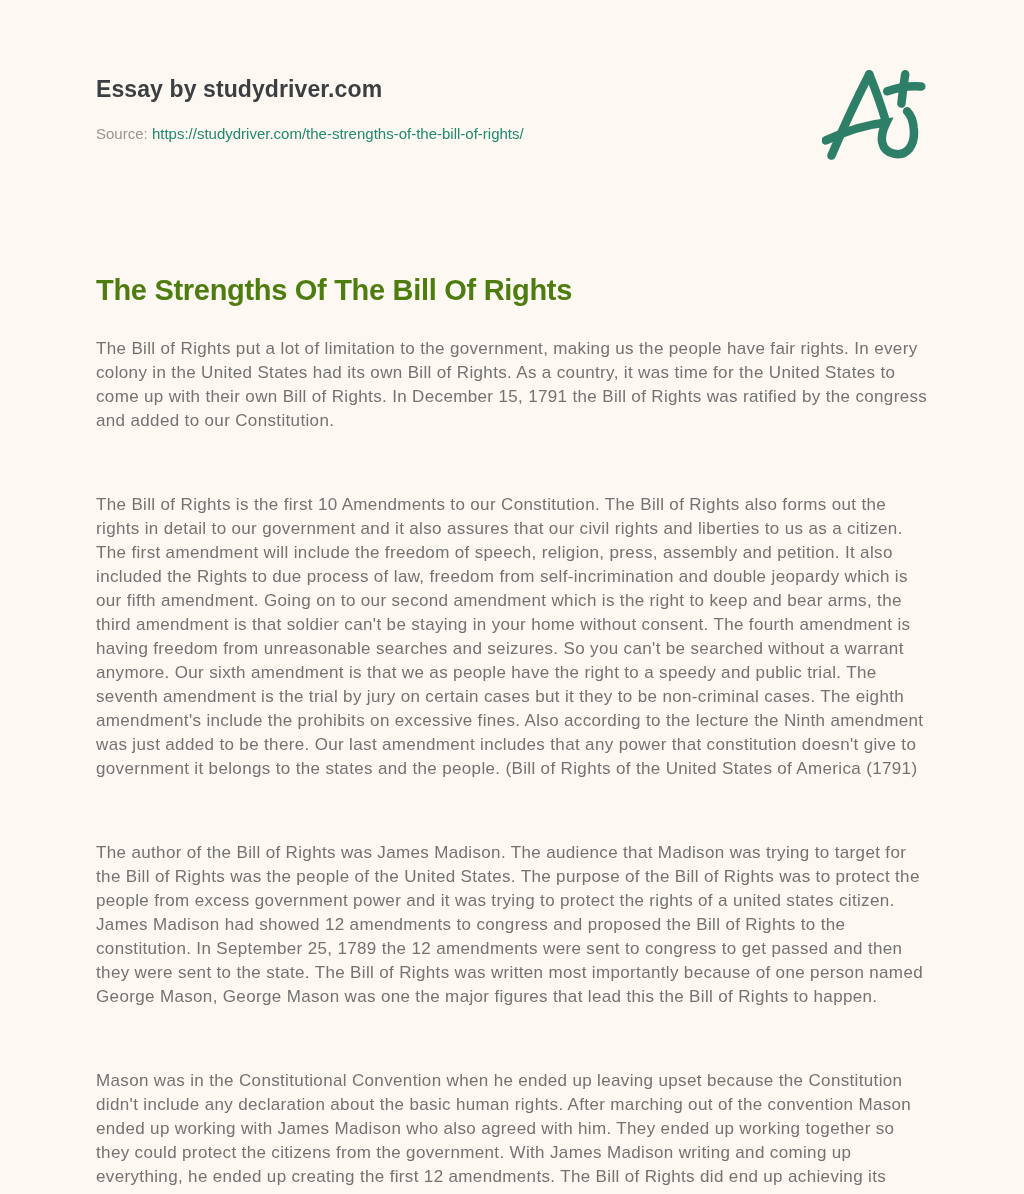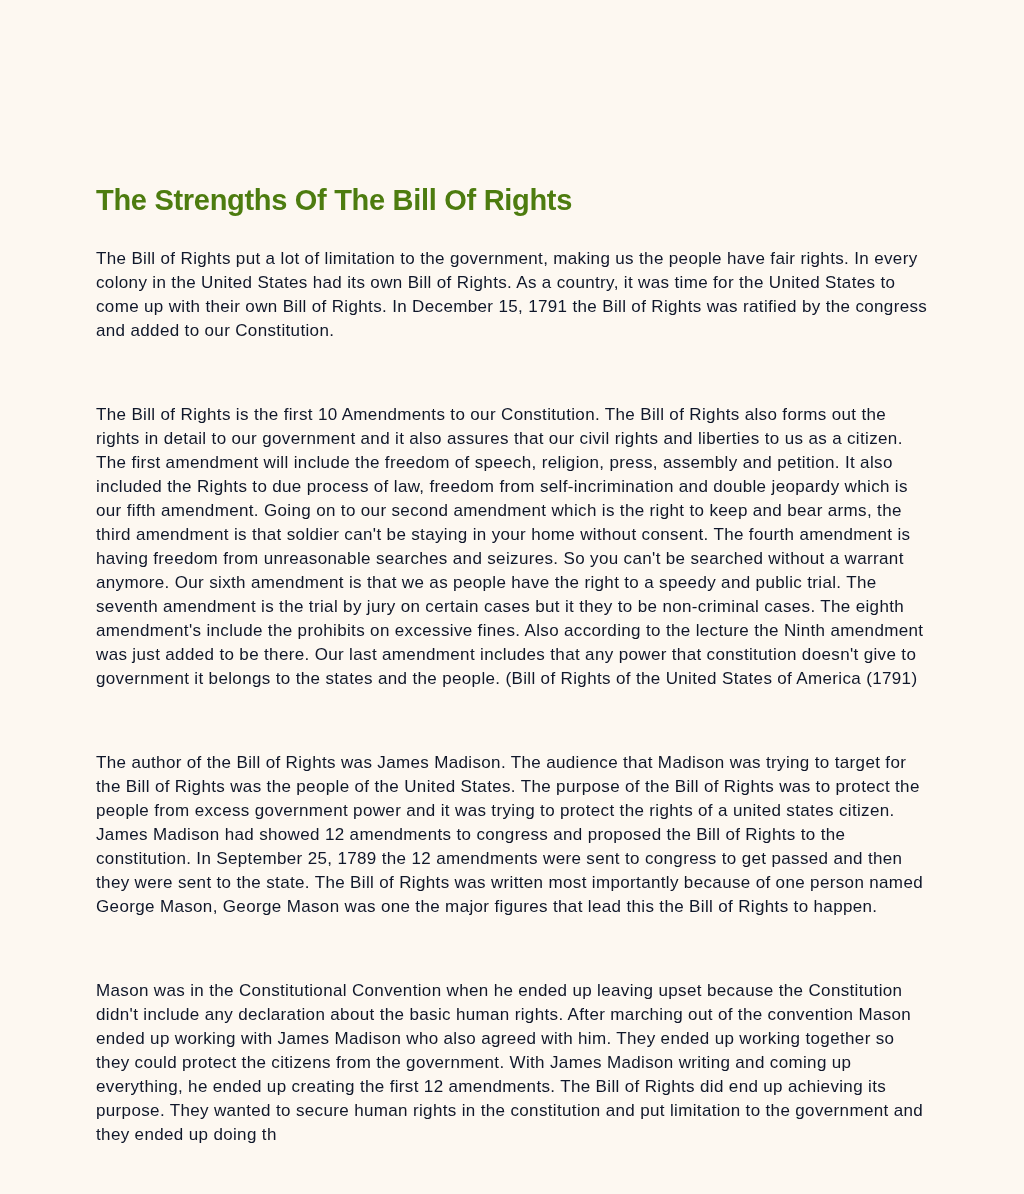--- a/index.html
+++ b/index.html
@@ -49,29 +49,52 @@
     margin: 108px 0 30px 0;
     font-size: 29px;
     font-weight: 700;
     color: #4d7c0f;
     letter-spacing: -0.3px;
   }
   .para {
     margin: 0 0 60px 0;
     font-size: 17px;
     line-height: 24px;
-    color: #0f172a;
+    color: #737373;
     letter-spacing: 0.35px;
   }
 </style>
 </head>
 <body>
 
 <div class="page">
 
+  <header class="page-header">
+    <div class="header-left">
+      <h1 class="site-heading">Essay by studydriver.com</h1>
+      <p class="source-line">
+        <span>Source:</span>
+        <a href="#">https://studydriver.com/the-strengths-of-the-bill-of-rights/</a>
+      </p>
+    </div>
+
+    <div class="logo-wrap">
+      <svg width="104" height="104" viewBox="0 0 110 110" fill="none" xmlns="http://www.w3.org/2000/svg">
+
+        <path d="M10 99 Q30 52 50 13" stroke="#2e7f68" stroke-width="9" stroke-linecap="round"></path>
+        <path d="M50 13 Q60 38 67 61" stroke="#2e7f68" stroke-width="9" stroke-linecap="round"></path>
+
+        <path d="M4 83 Q38 67 68 64 C60 80 62 94 76 97 C90 100 99 88 97 70 Q96 58 90 52" stroke="#2e7f68" stroke-width="9" stroke-linecap="round"></path>
+
+        <path d="M88 13 C86 26 85 34 84 44" stroke="#2e7f68" stroke-width="9" stroke-linecap="round"></path>
+
+        <path d="M69 31 C80 27 94 25 105 26" stroke="#2e7f68" stroke-width="9" stroke-linecap="round"></path>
+      </svg>
+    </div>
+  </header>
 
   <main>
     <h2 class="essay-title">The Strengths Of The Bill Of Rights</h2>
 
     <p class="para">The Bill of Rights put a lot of limitation to the government, making us the people have fair rights. In every colony in the United States had its own Bill of Rights. As a country, it was time for the United States to come up with their own Bill of Rights. In December 15, 1791 the Bill of Rights was ratified by the congress and added to our Constitution.</p>
 
     <p class="para">The Bill of Rights is the first 10 Amendments to our Constitution. The Bill of Rights also forms out the rights in detail to our government and it also assures that our civil rights and liberties to us as a citizen. The first amendment will include the freedom of speech, religion, press, assembly and petition. It also included the Rights to due process of law, freedom from self-incrimination and double jeopardy which is our fifth amendment. Going on to our second amendment which is the right to keep and bear arms, the third amendment is that soldier can't be staying in your home without consent. The fourth amendment is having freedom from unreasonable searches and seizures. So you can't be searched without a warrant anymore. Our sixth amendment is that we as people have the right to a speedy and public trial. The seventh amendment is the trial by jury on certain cases but it they to be non-criminal cases. The eighth amendment's include the prohibits on excessive fines. Also according to the lecture the Ninth amendment was just added to be there. Our last amendment includes that any power that constitution doesn't give to government it belongs to the states and the people. (Bill of Rights of the United States of America (1791)</p>
 
     <p class="para">The author of the Bill of Rights was James Madison. The audience that Madison was trying to target for the Bill of Rights was the people of the United States. The purpose of the Bill of Rights was to protect the people from excess government power and it was trying to protect the rights of a united states citizen. James Madison had showed 12 amendments to congress and proposed the Bill of Rights to the constitution. In September 25, 1789 the 12 amendments were sent to congress to get passed and then they were sent to the state. The Bill of Rights was written most importantly because of one person named George Mason, George Mason was one the major figures that lead this the Bill of Rights to happen.</p>
 

